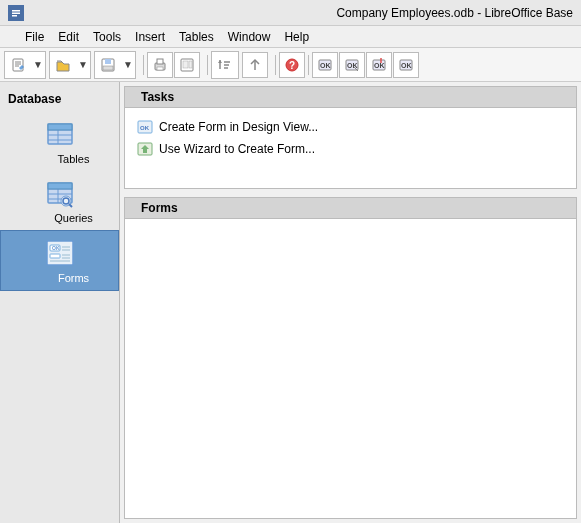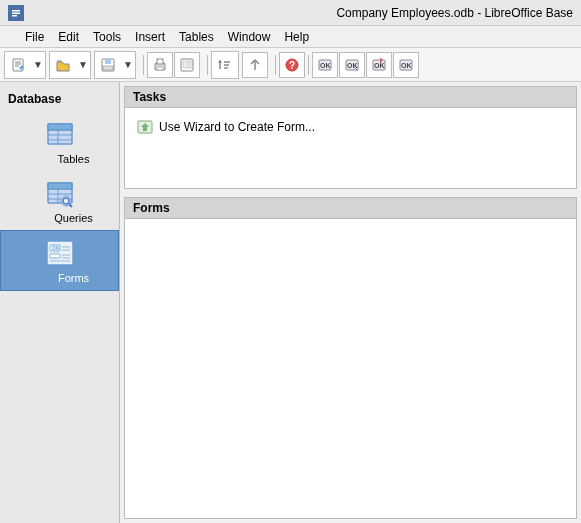--- a/index.html
+++ b/index.html
@@ -158,21 +158,21 @@
     }
 
     .panel-section {
       border: 1px solid #bbb;
       margin: 4px;
       background: #fff;
     }
     .panel-section-header {
       background: #d4d4d4;
       border-bottom: 1px solid #bbb;
-      padding: 3px 8px;
+      padding: 3px 16px;
       font-weight: bold;
       font-size: 12px;
       color: #000;
     }
     .panel-section-content {
       padding: 8px;
       min-height: 80px;
     }
 
     .tasks-section {
@@ -386,20 +386,29 @@
     </div>
 
   </div>
 
   <div class="right-panel">
 
     <div class="panel-section tasks-section">
       <div class="panel-section-header">Tasks</div>
       <div class="panel-section-content">
 
+        <div class="task-item">
+          <div class="task-icon">
+            <svg width="16" height="16" viewBox="0 0 16 16">
+              <rect x="1" y="2" width="14" height="12" rx="1" fill="#e8f0f8" stroke="#7ab0e0" stroke-width="1"></rect>
+              <text x="3" y="11" font-size="6" fill="#4a7ac0" font-weight="bold">OK</text>
+            </svg>
+          </div>
+          <span>Create Form in Design View...</span>
+        </div>
 
         <div class="task-item">
           <div class="task-icon">
             <svg width="16" height="16" viewBox="0 0 16 16">
               <rect x="1" y="2" width="14" height="12" rx="1" fill="#e8f0e0" stroke="#7ab07a" stroke-width="1"></rect>
               <polygon points="4,8 8,4 12,8 10,8 10,12 6,12 6,8" fill="#4a9a4a" opacity="0.7"></polygon>
             </svg>
           </div>
           <span>Use Wizard to Create Form...</span>
         </div>

